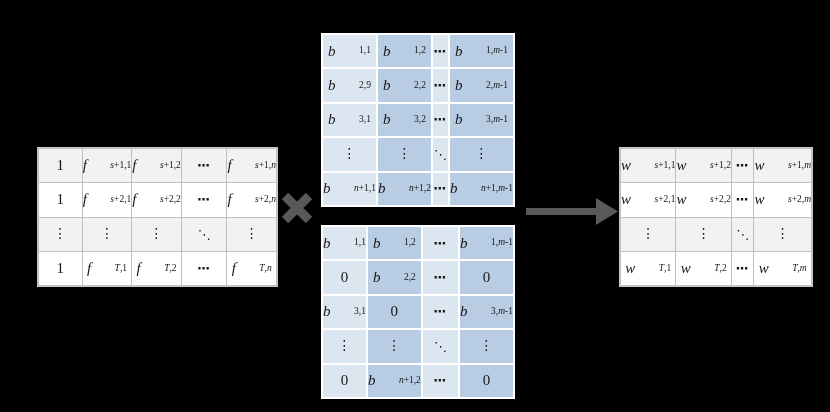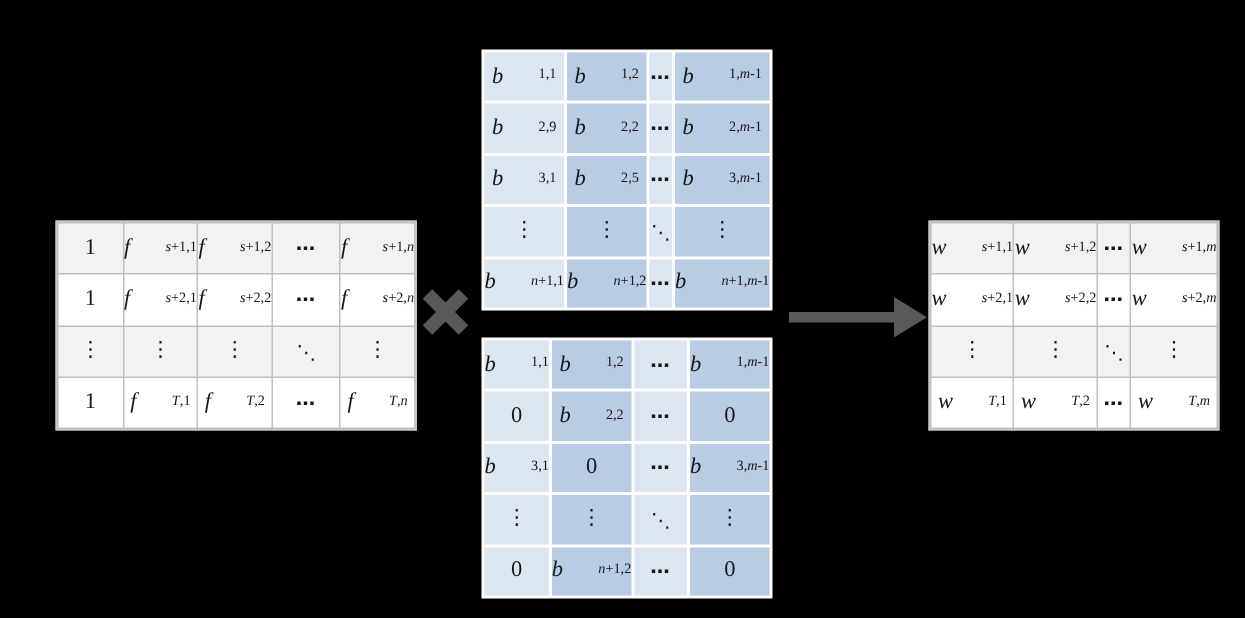--- a/index.html
+++ b/index.html
@@ -151,21 +151,21 @@
       <div class="cell" style="background: rgb(184, 204, 228);">
         <i>b</i>
         <sub>2,<i>m</i>-1</sub>
       </div>
       <div class="cell" style="background: rgb(220, 230, 241);">
         <i>b</i>
         <sub>3,1</sub>
       </div>
       <div class="cell" style="background: rgb(184, 204, 228);">
         <i>b</i>
-        <sub>2,5</sub>
+        <sub>3,2</sub>
       </div>
       <div class="cell" style="background: rgb(220, 230, 241);">
         <span class="dots-h">⋯</span>
       </div>
       <div class="cell" style="background: rgb(184, 204, 228);">
         <i>b</i>
         <sub>3,<i>m</i>-1</sub>
       </div>
       <div class="cell" style="background: rgb(220, 230, 241);">
         <span class="dots-v">⋮</span>

